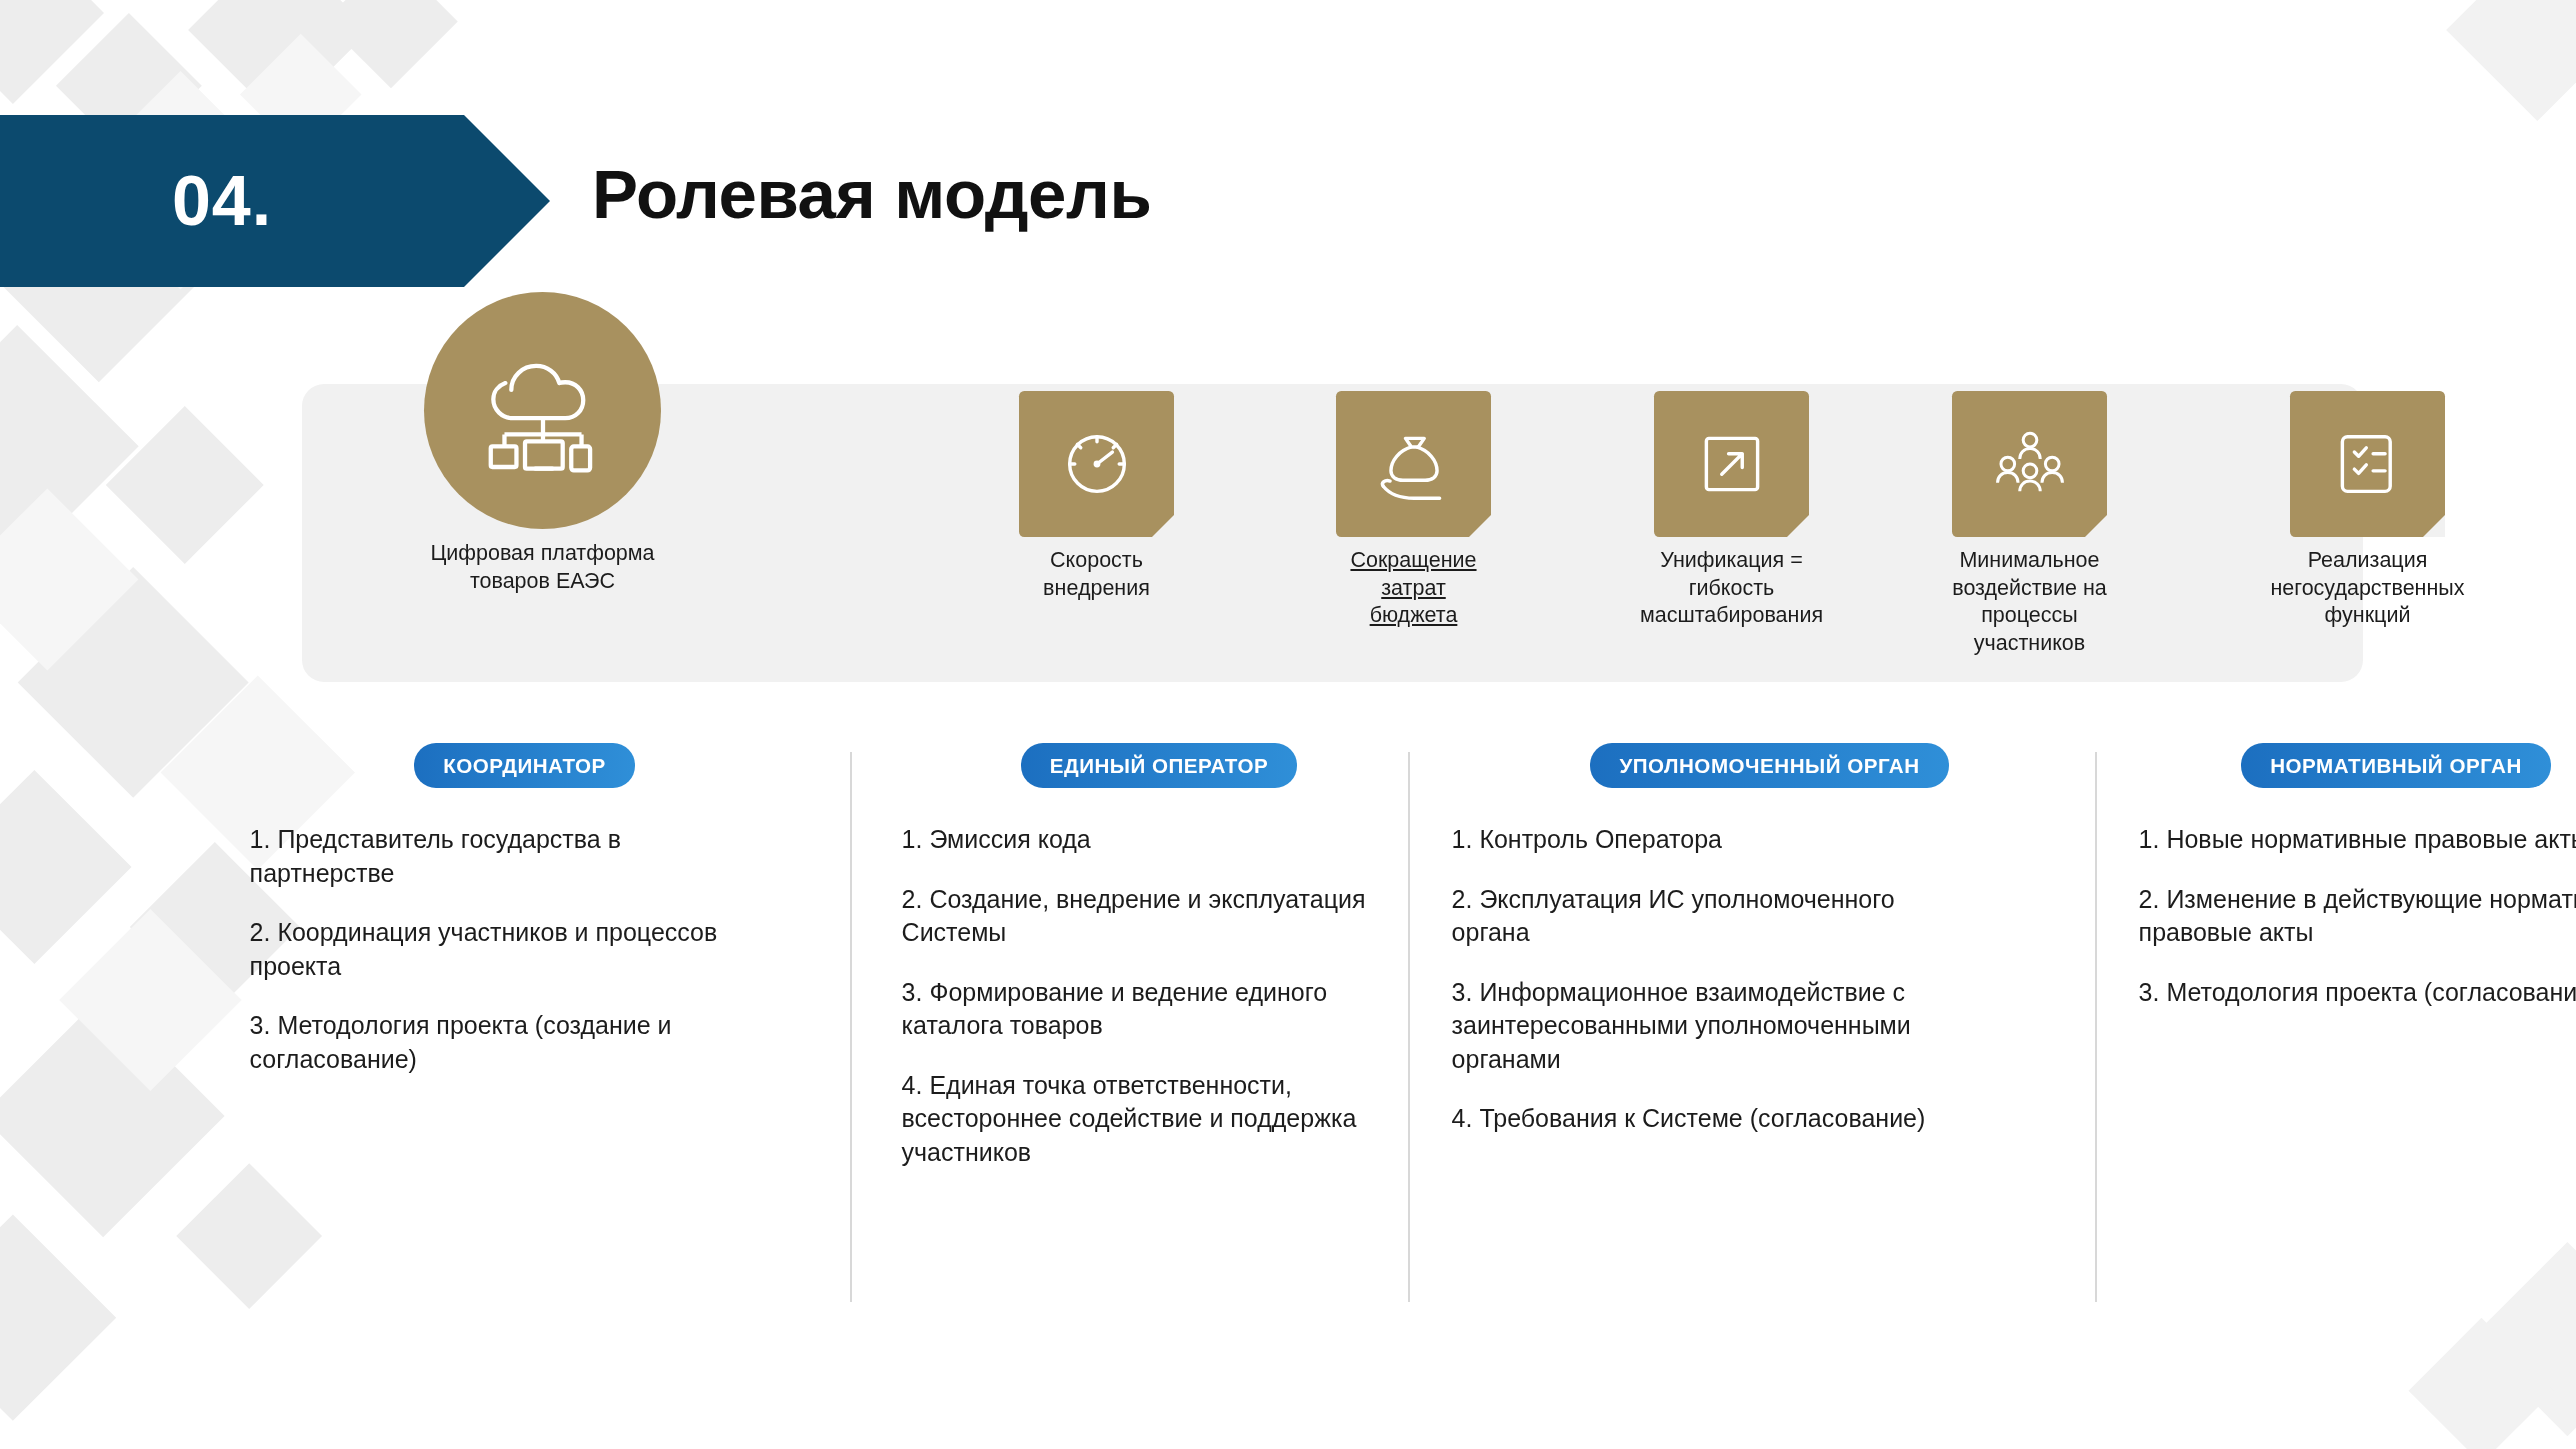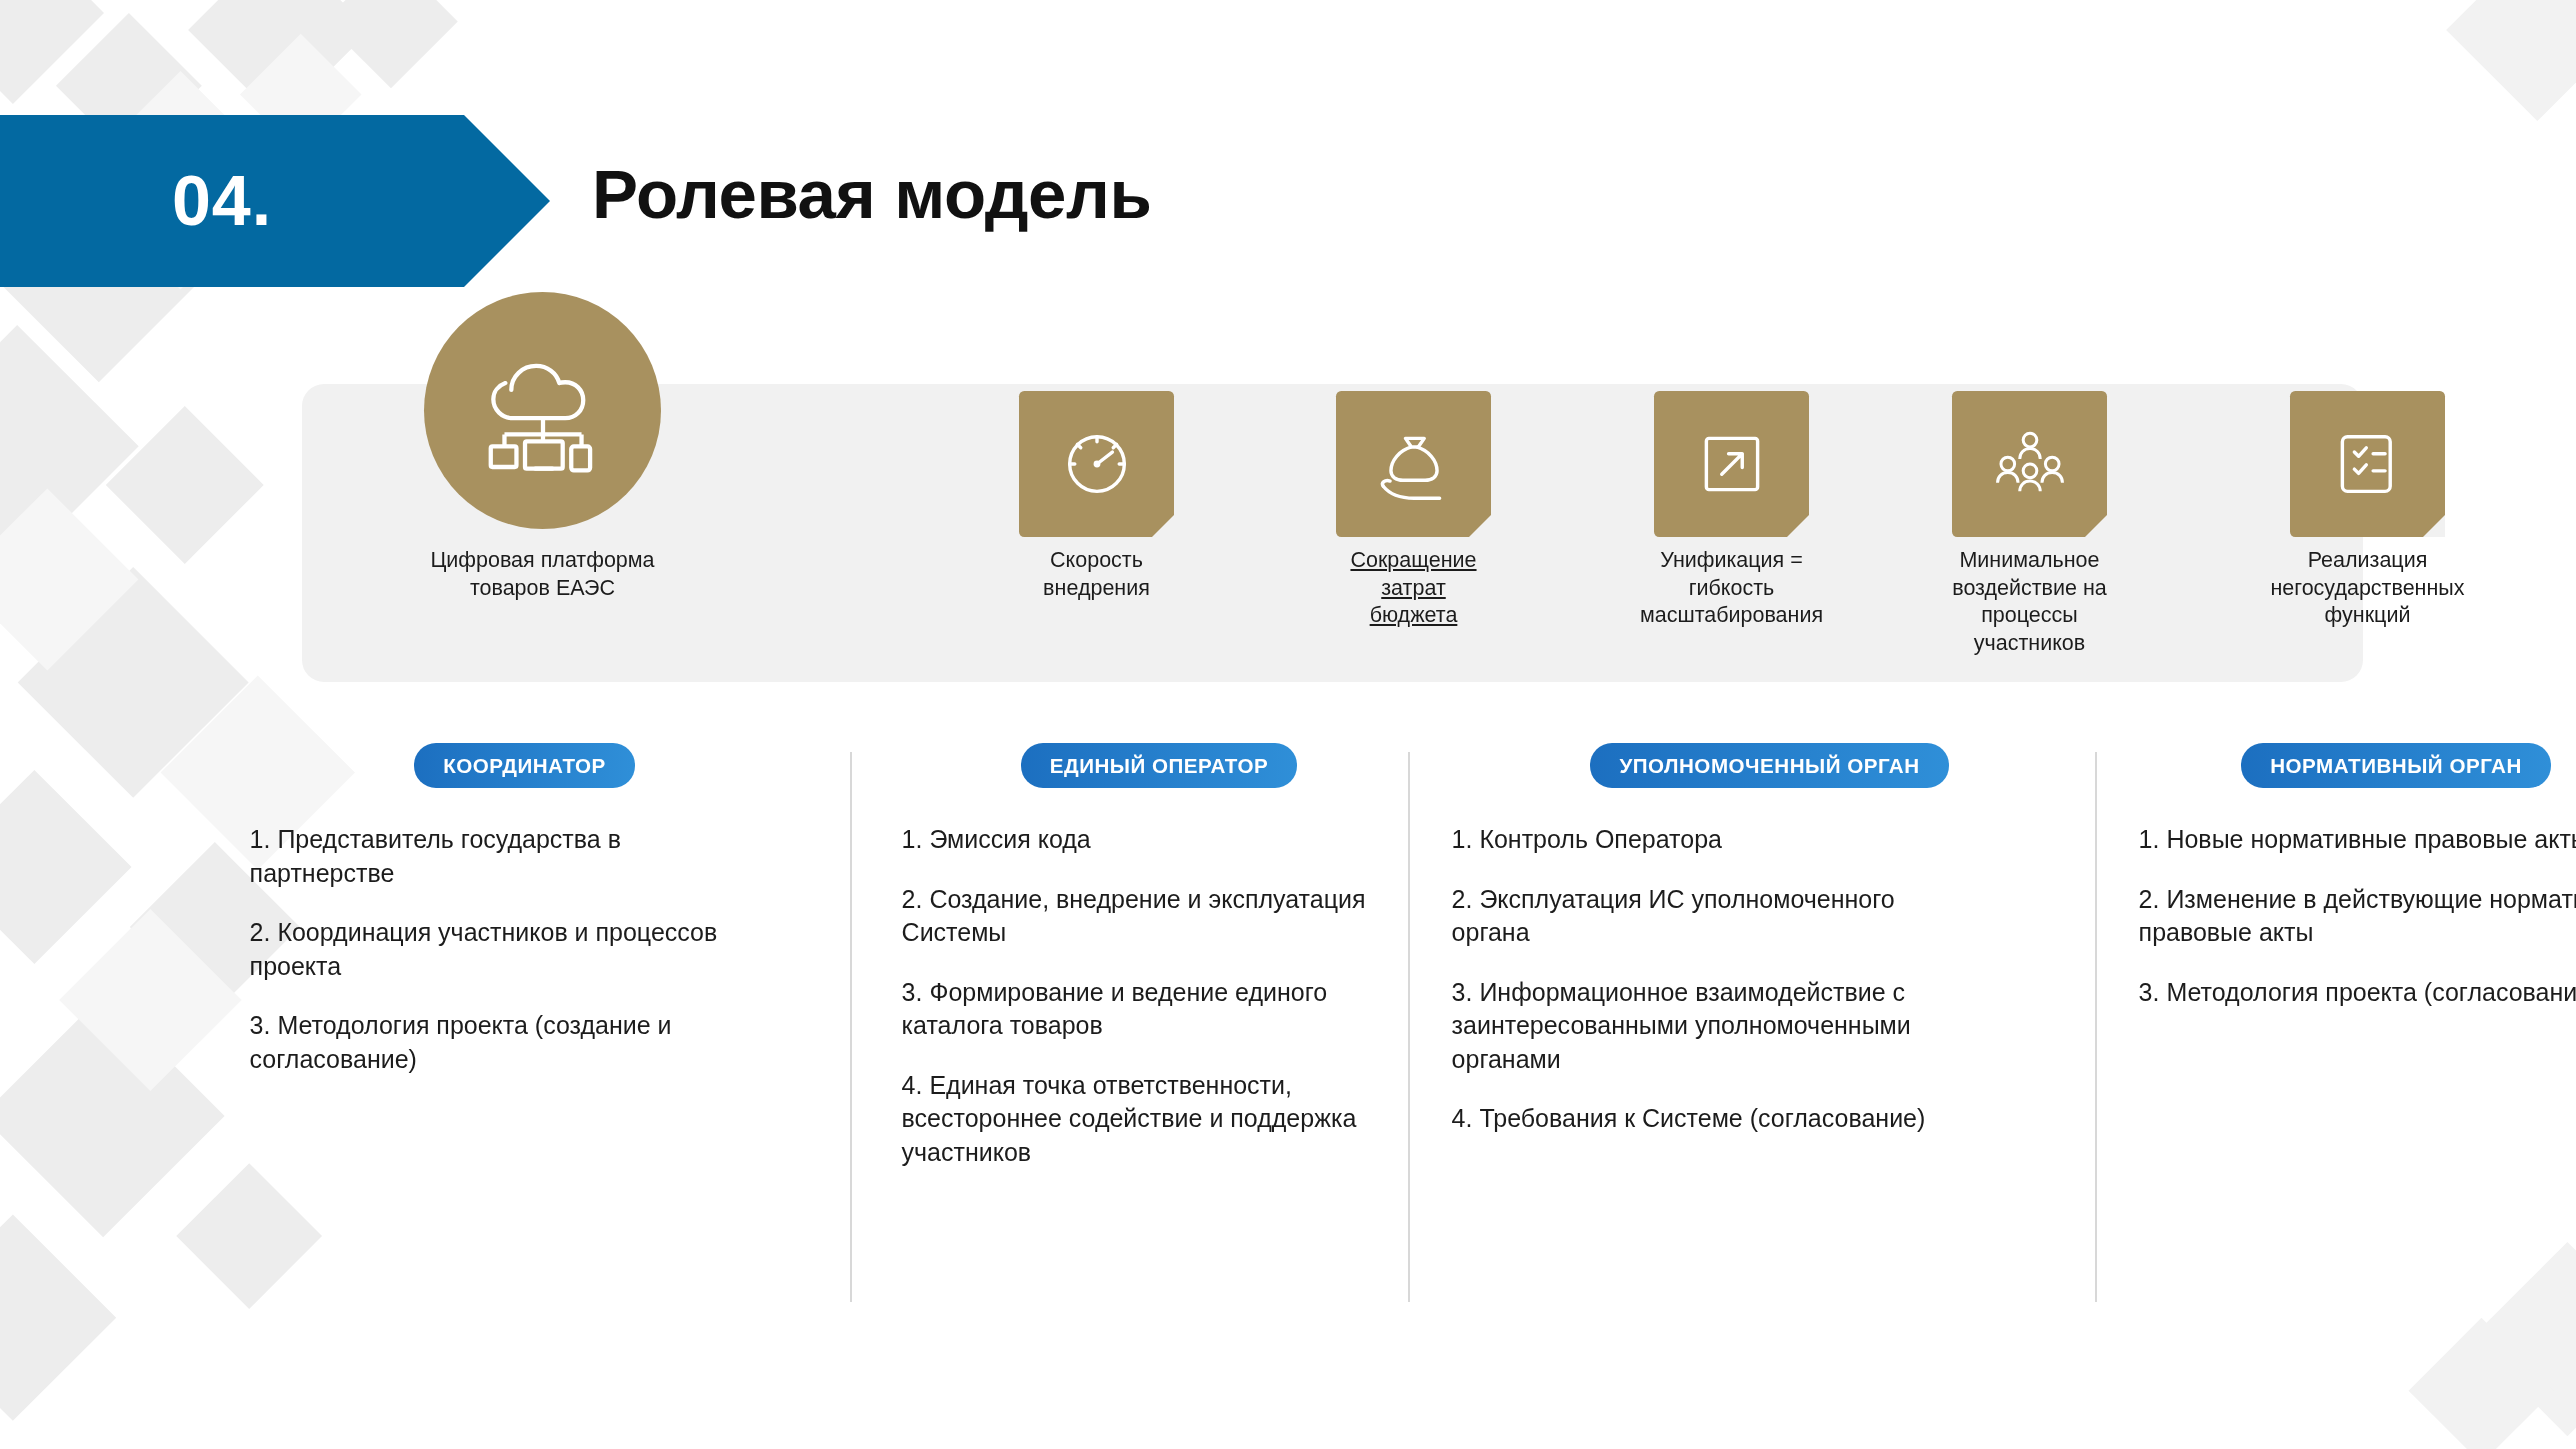--- a/index.html
+++ b/index.html
@@ -32,21 +32,21 @@
     pointer-events: none;
   }
 
   
   .header-banner {
     position: absolute;
     left: 0;
     top: 115px;
     width: 550px;
     height: 172px;
-    background: #0369a1;
+    background: #0c4a6e;
     clip-path: polygon(0 0, 464px 0, 550px 86px, 464px 172px, 0 172px);
     display: flex;
     align-items: center;
   }
   .header-number {
     color: #ffffff;
     font-size: 70px;
     font-weight: 700;
     letter-spacing: 0.9px;
     margin-left: 172px;
@@ -124,21 +124,21 @@
     width: 237px;
     height: 237px;
     border-radius: 50%;
     background: #a8915f;
     margin: 0 auto;
     display: flex;
     align-items: center;
     justify-content: center;
   }
   .benefit-main .cap {
-    margin-top: 18px;
+    margin-top: 11px;
     font-size: 21.5px;
     line-height: 1.3;
   }
 
   
   .roles {
     position: absolute;
     left: 172px;
     top: 743px;
     width: 2318px;

